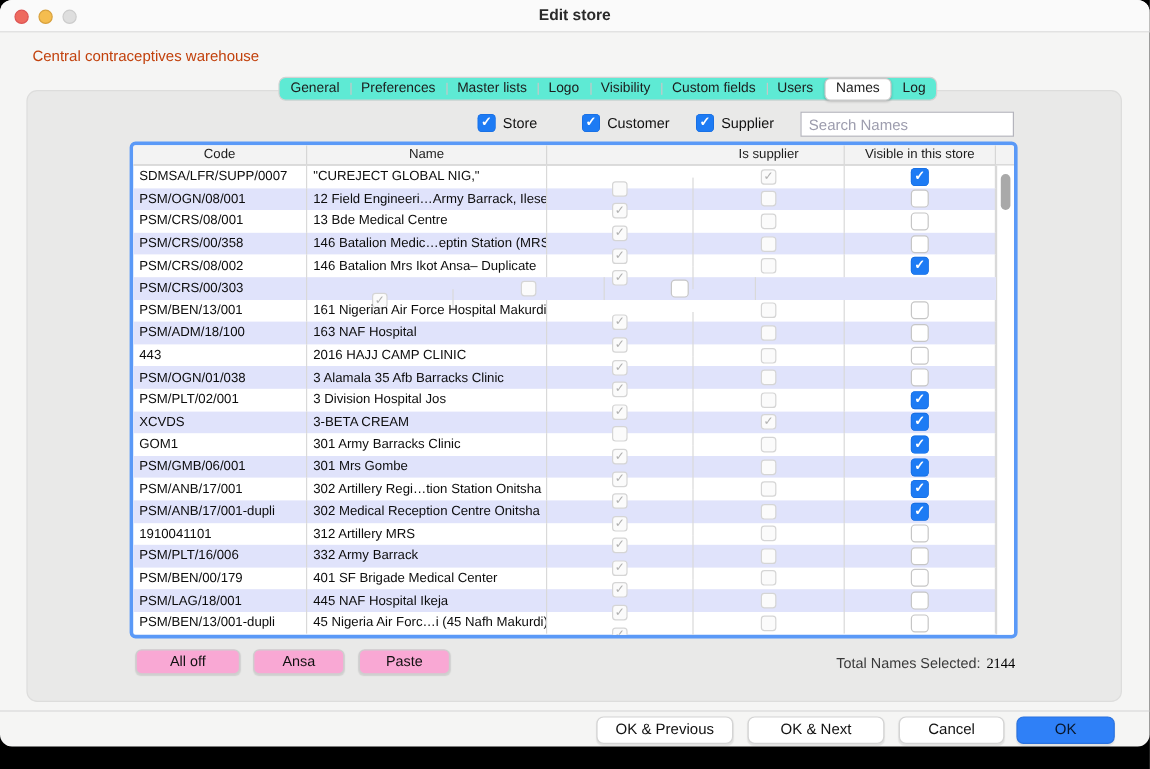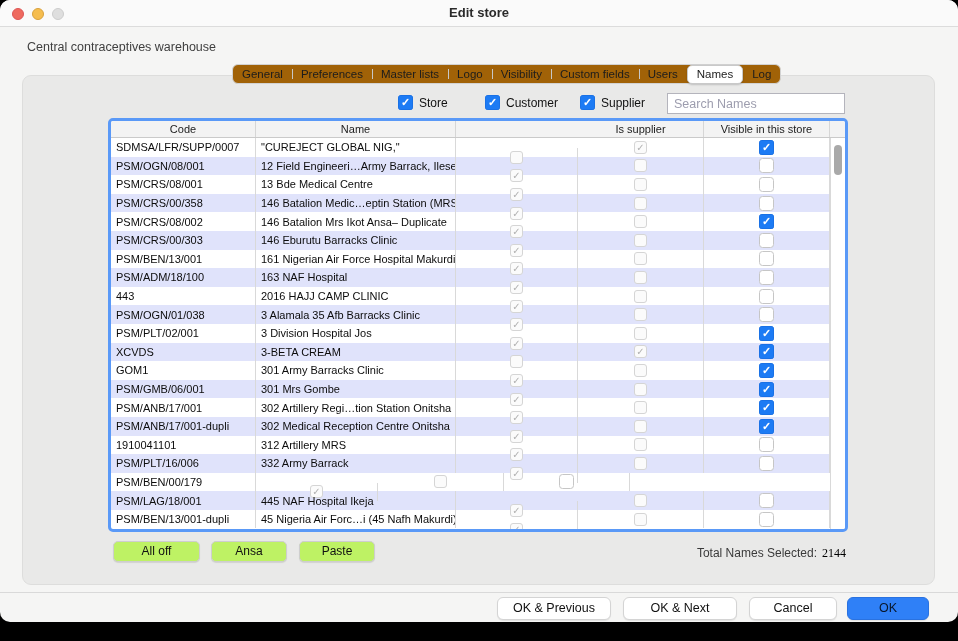--- a/index.html
+++ b/index.html
@@ -8,27 +8,27 @@
 
   
   .titlebar { position:relative; height:27px; background:#fafafa; border-bottom:1px solid #dcdcdc; }
   .title { text-align:center; font-size:13px; font-weight:bold; color:#2a2a2a; line-height:26px; }
   .lights { position:absolute; left:12px; top:8px; display:flex; gap:8px; }
   .light { width:12px; height:12px; border-radius:50%; }
   .light.red { background:#ee6a5f; border:0.5px solid #d55; }
   .light.yellow { background:#f5bd4f; border:0.5px solid #d8a13d; }
   .light.gray { background:#dedede; border:0.5px solid #ccc; }
 
-  .store-name { position:absolute; left:27px; top:40px; font-size:12.5px; color:#404040; }
+  .store-name { position:absolute; left:27px; top:40px; font-size:12.5px; color:#c2410c; }
 
   
   .panel { position:absolute; left:22px; top:75px; width:913px; height:510px; background:#e9e9e8; border:1px solid #dddddc; border-radius:9px; }
 
   
-  .tabbar { position:absolute; left:232px; top:64px; height:20px; display:flex; background:#a16207; border:1px solid #d2d2d2; border-radius:6px; overflow:visible; align-items:center; }
+  .tabbar { position:absolute; left:232px; top:64px; height:20px; display:flex; background:#5eead4; border:1px solid #d2d2d2; border-radius:6px; overflow:visible; align-items:center; }
   .tab { position:relative; font-size:11.5px; color:#1c1c1c; padding:0 9px; line-height:18px; white-space:nowrap; cursor:default; }
   .tab + .tab::before { content:""; position:absolute; left:0; top:4px; bottom:4px; width:1px; background:#c7c7c7; }
   .tab.active { background:#fff; border:1px solid #c9c9c9; border-radius:5px; box-shadow:0 1px 2px rgba(0,0,0,.18); line-height:17px; margin:-1px 0; z-index:2; }
   .tab.active::before, .tab.active + .tab::before { display:none; }
 
   
   .filter { position:absolute; display:flex; align-items:center; gap:6px; font-size:12px; color:#111; }
   .bluebox { width:15px; height:15px; border-radius:3.5px; background:#1d7bf4; color:#fff; font-size:11px; font-weight:bold; text-align:center; line-height:15px; box-shadow:inset 0 0 0 .5px #1668d8; }
   .search { position:absolute; left:667px; top:93px; width:178px; height:21px; border:1px solid #b4b4bc; background:#fff; font-size:12.5px; padding:0 6px; color:#333; font-family:"Liberation Sans",sans-serif; }
   .search::placeholder { color:#9d9dae; }
@@ -46,21 +46,21 @@
   .td.center { justify-content:center; }
   .c-code { width:145px; } .c-name { width:200px; } .c-cust { width:122px;margin-top:20px; } .c-supp { width:126px; } .c-vis { width:126px; } .c-sb { width:15px; border-right:none; }
   .gcb { width:13px; height:13px; border:1px solid #d5d5d5; border-radius:3px; background:#fbfbfb; color:#b1b1b1; font-size:10px; line-height:12px; text-align:center; }
   .vcb { width:15px; height:15px; border-radius:3.5px; }
   .vcb.on { background:#1d7bf4; color:#fff; font-size:11px; font-weight:bold; line-height:15px; text-align:center; box-shadow:inset 0 0 0 .5px #1668d8; }
   .vcb.off { background:#fff; border:1px solid #c6c6c6; }
   .scroll-track { position:absolute; right:0; top:17px; bottom:0; width:15px; background:#fff; border-left:1px solid #d9d9d9; }
   .scroll-thumb { position:absolute; left:3px; top:7px; width:8px; height:30px; border-radius:4px; background:#a9a9a9; }
 
   
-  .btn { position:absolute; height:21px; background:#bef264; border:1px solid #cecece; border-radius:5px; font-size:12px; color:#111; text-align:center; line-height:19px; box-shadow:0 1px 1px rgba(0,0,0,.10); cursor:default; font-family:"Liberation Sans",sans-serif; }
+  .btn { position:absolute; height:21px; background:#f9a8d4; border:1px solid #cecece; border-radius:5px; font-size:12px; color:#111; text-align:center; line-height:19px; box-shadow:0 1px 1px rgba(0,0,0,.10); cursor:default; font-family:"Liberation Sans",sans-serif; }
   .summary { position:absolute; right:112px; top:546px; font-size:12px; color:#3a3a3a; }
   .summary b { font-weight:normal; color:#000000; margin-left:5px;font-family:Liberation Serif, serif; }
 
   .divider { position:absolute; left:0; top:592px; width:958px; height:1px; background:#d9d9d9; }
 
   .fbtn { position:absolute; top:597px; height:23px; background:#fff; border:1px solid #d4d4d4; border-radius:6px; font-size:12.5px; color:#111; text-align:center; line-height:21px; box-shadow:0 1px 1px rgba(0,0,0,.08); cursor:default; font-family:"Liberation Sans",sans-serif; }
   .fbtn.primary { background:#2f80f7; border:1px solid #2a72e0; color:#08162b; font-weight:normal; }
 </style>
 </head>
 <body>
@@ -176,21 +176,20 @@
           </div>
           <div class="td center c-supp">
             <span class="gcb"></span>
           </div>
           <div class="td center c-vis">
             <span class="vcb on">✓</span>
           </div>
         </div>
         <div class="tr">
           <div class="td text c-code">PSM/CRS/00/303</div>
-          <div class="td text c-name">146 Eburutu Barracks Clinic</div>
           <div class="td center c-cust">
             <span class="gcb">✓</span>
           </div>
           <div class="td center c-supp">
             <span class="gcb"></span>
           </div>
           <div class="td center c-vis">
             <span class="vcb off"></span>
           </div>
         </div>
@@ -345,20 +344,21 @@
           </div>
           <div class="td center c-supp">
             <span class="gcb"></span>
           </div>
           <div class="td center c-vis">
             <span class="vcb off"></span>
           </div>
         </div>
         <div class="tr">
           <div class="td text c-code">PSM/BEN/00/179</div>
+          <div class="td text c-name">401 SF Brigade Medical Center</div>
           <div class="td center c-cust">
             <span class="gcb">✓</span>
           </div>
           <div class="td center c-supp">
             <span class="gcb"></span>
           </div>
           <div class="td center c-vis">
             <span class="vcb off"></span>
           </div>
         </div>

